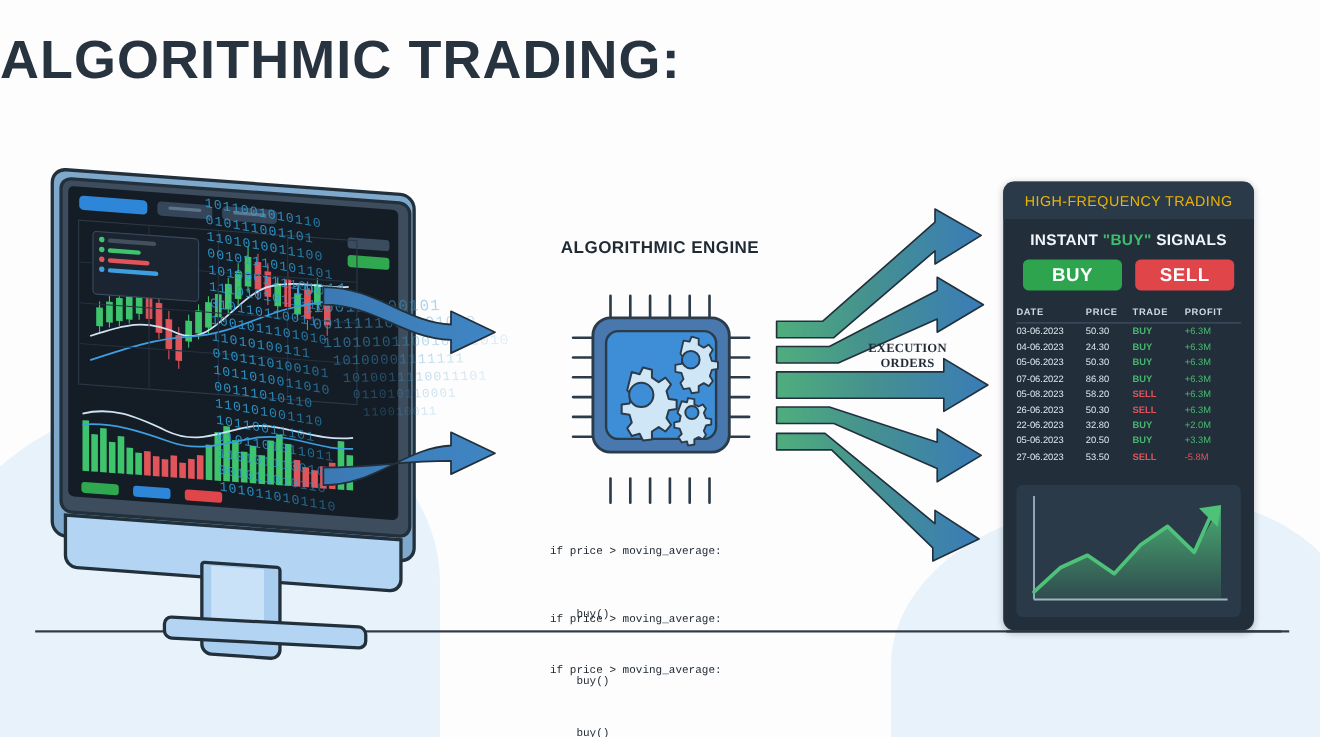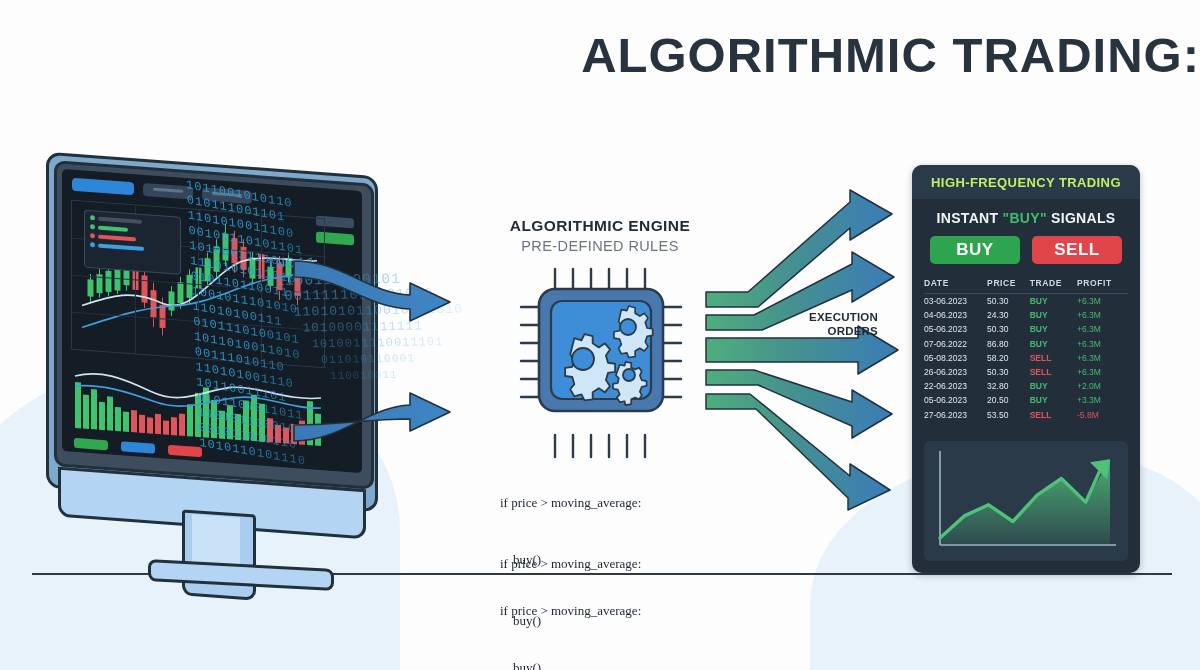--- a/index.html
+++ b/index.html
@@ -21,21 +21,21 @@
     right:-40px;top:455px;width:430px;height:260px;
     border-radius:220px 160px 0 0 / 150px 140px 0 0;
   }
   .ground-line{
     position:absolute;left:32px;top:573px;width:1140px;height:2px;
     background:#2f3a44;z-index:3;
   }
   .ground-line.b{left:915px;top:573px;width:250px;}
 
   
-  .titleblock{position:absolute;left:0;top:30px;width:1200px;text-align:right;z-index:6;}
+  .titleblock{position:absolute;left:0;top:30px;width:1200px;text-align:left;z-index:6;}
   .title-main{
     font-size:49px;font-weight:bold;letter-spacing:1px;color:#27333f;
     line-height:1.06;
   }
   .title-sub{
     font-size:38px;font-weight:bold;letter-spacing:.5px;color:#2c3a47;
     margin-top:7px;line-height:1.06;
   }
 
   
@@ -118,34 +118,34 @@
   .binary-cloud div{white-space:nowrap;}
 
   
   #engine{position:absolute;left:455px;top:195px;width:290px;height:270px;z-index:6;margin-top:22px;}
   .eng-t1{text-align:center;font-size:15.5px;font-weight:bold;letter-spacing:.4px;color:#1f2a35;}
   .eng-t2{text-align:center;font-size:14.5px;letter-spacing:.4px;color:#6a7581;margin-top:3px;}
 
   
   .codeblock{
     position:absolute;z-index:6;
-    font-family:Liberation Serif, serif;font-size:13px;color:#1d2630;
+    font-family:Liberation Mono, monospace;font-size:10px;color:#1d2630;
     line-height:19px;white-space:pre;
   }
 
   
   #panel{
     position:absolute;left:912px;top:165px;width:228px;height:408px;z-index:5;
     background:#222f3b;border-radius:10px;
     box-shadow:0 2px 7px rgba(20,30,40,.28);
     overflow:hidden;
   }
   .p-header{
     height:34px;background:#2b3a48;display:flex;align-items:center;justify-content:center;
-    color:#bef264;font-size:13px;font-weight:bold;letter-spacing:.4px;
+    color:#eab308;font-size:13px;font-weight:normal;letter-spacing:.4px;
     border-radius:10px 10px 0 0;
   }
   .p-signal{
     text-align:center;margin-top:11px;color:#f2f6f9;font-size:14px;font-weight:bold;letter-spacing:.3px;
   }
   .p-signal .q{color:#3bbf6c;}
   .p-btns{display:flex;gap:12px;justify-content:center;margin-top:10px;}
   .pb{
     width:90px;height:28px;border-radius:5px;display:flex;align-items:center;justify-content:center;
     font-size:17px;font-weight:bold;color:#fff;letter-spacing:.5px;
@@ -164,22 +164,22 @@
   td.sell{color:#e0545a;font-weight:bold;}
   td.pos{color:#47b96f;}
   td.neg{color:#e0545a;}
   .p-chart{
     position:absolute;left:12px;bottom:12px;width:204px;height:120px;
     background:#2b3a48;border-radius:6px;
   }
 
   
   .exec-label{
-    position:absolute;left:772px;top:310px;width:106px;z-index:7;text-align:right;
-    font-size:11.5px;font-weight:bold;color:#1f2a35;line-height:14px;letter-spacing:.2px;
+    position:absolute;left:772px;top:310px;width:106px;z-index:7;text-align:center;
+    font-size:11.5px;font-weight:bold;color:#1f2a35;line-height:14px;letter-spacing:.2px;font-family:Liberation Serif, serif;
   }
   svg{display:block;}
 </style>
 </head>
 <body>
 
 <div id="stage">
 
   <div class="blob blob-left"></div>
   <div class="blob blob-right"></div>
@@ -385,21 +385,20 @@
         <stop offset="0" stop-color="#3b79b4"></stop>
           <stop offset="1" stop-color="#3f86c4"></stop>
       </linearGradient>
     </defs>
     <path d="M4,6 C52,6 78,38 120,40 L120,28 L160,47 L120,66 L120,54 C74,52 52,22 4,22 Z" fill="url(#gl)" stroke="#22303c" stroke-width="1.6" stroke-linejoin="round"></path>
     <path d="M4,186 C52,186 78,152 120,150 L120,138 L160,157 L120,176 L120,164 C74,164 52,170 4,170 Z" fill="url(#gl)" stroke="#22303c" stroke-width="1.6" stroke-linejoin="round"></path>
   </svg>
 
   <div id="engine">
     <div class="eng-t1">ALGORITHMIC ENGINE</div>
-    <div class="eng-t2">PRE-DEFINED RULES</div>
 
     <svg style="position:absolute;left:62px;top:46px" width="170" height="200" viewBox="0 0 170 200">
       <g stroke="#2b3b4a" stroke-width="2.4" fill="#3e5568" stroke-linecap="round">
         <line x1="38" y1="6" x2="38" y2="28"></line>
           <line x1="56" y1="6" x2="56" y2="28"></line>
         <line x1="74" y1="6" x2="74" y2="28"></line>
           <line x1="92" y1="6" x2="92" y2="28"></line>
         <line x1="110" y1="6" x2="110" y2="28"></line>
           <line x1="128" y1="6" x2="128" y2="28"></line>
         <line x1="38" y1="172" x2="38" y2="194"></line>

